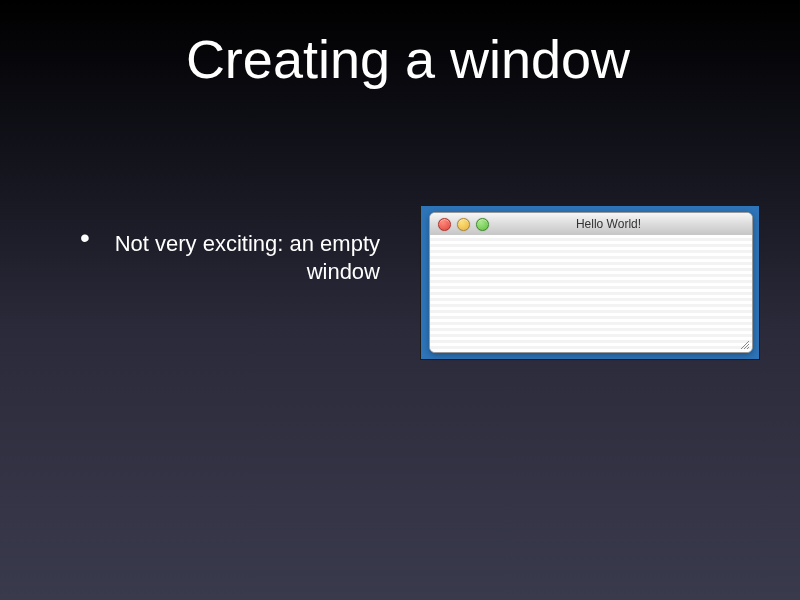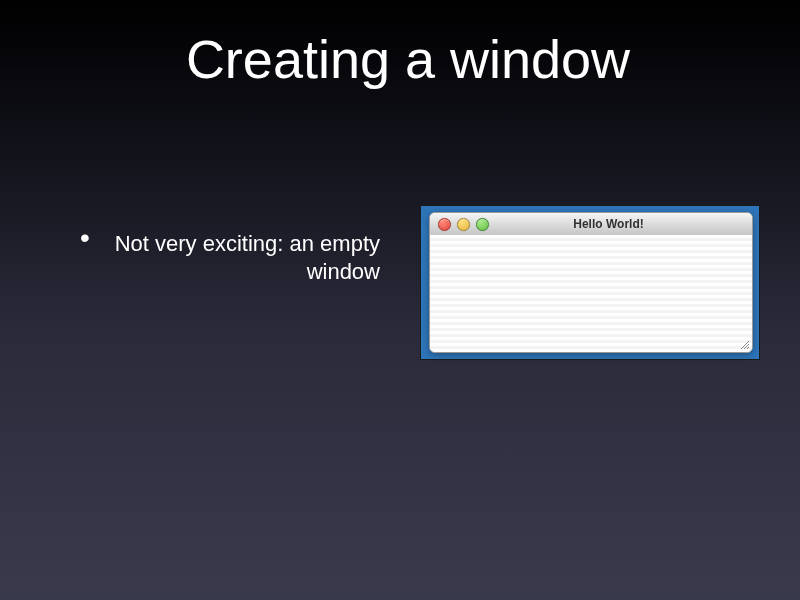--- a/index.html
+++ b/index.html
@@ -93,21 +93,21 @@
   }
   .tl.red    { background: radial-gradient(circle at 35% 30%, #ff8a7a, #e0443e); border:1px solid #b03028;}
   .tl.yellow { background: radial-gradient(circle at 35% 30%, #ffe07a, #e6b43e); border:1px solid #b08828;}
   .tl.green  { background: radial-gradient(circle at 35% 30%, #a8e88a, #5fbf3e); border:1px solid #3d8a28;}
   .mac-title {
     position: absolute;
     left: 0;
     right: 0;
     text-align: center;
     font-size: 12px;
-    font-weight: bold;
+    font-weight: normal;
     color: #333;
     font-family: "Lucida Grande", Arial, sans-serif;
     padding-left: 35px;
   }
   .mac-content {
     position: absolute;
     top: 22px;
     left: 0;
     right: 0;
     bottom: 0;

